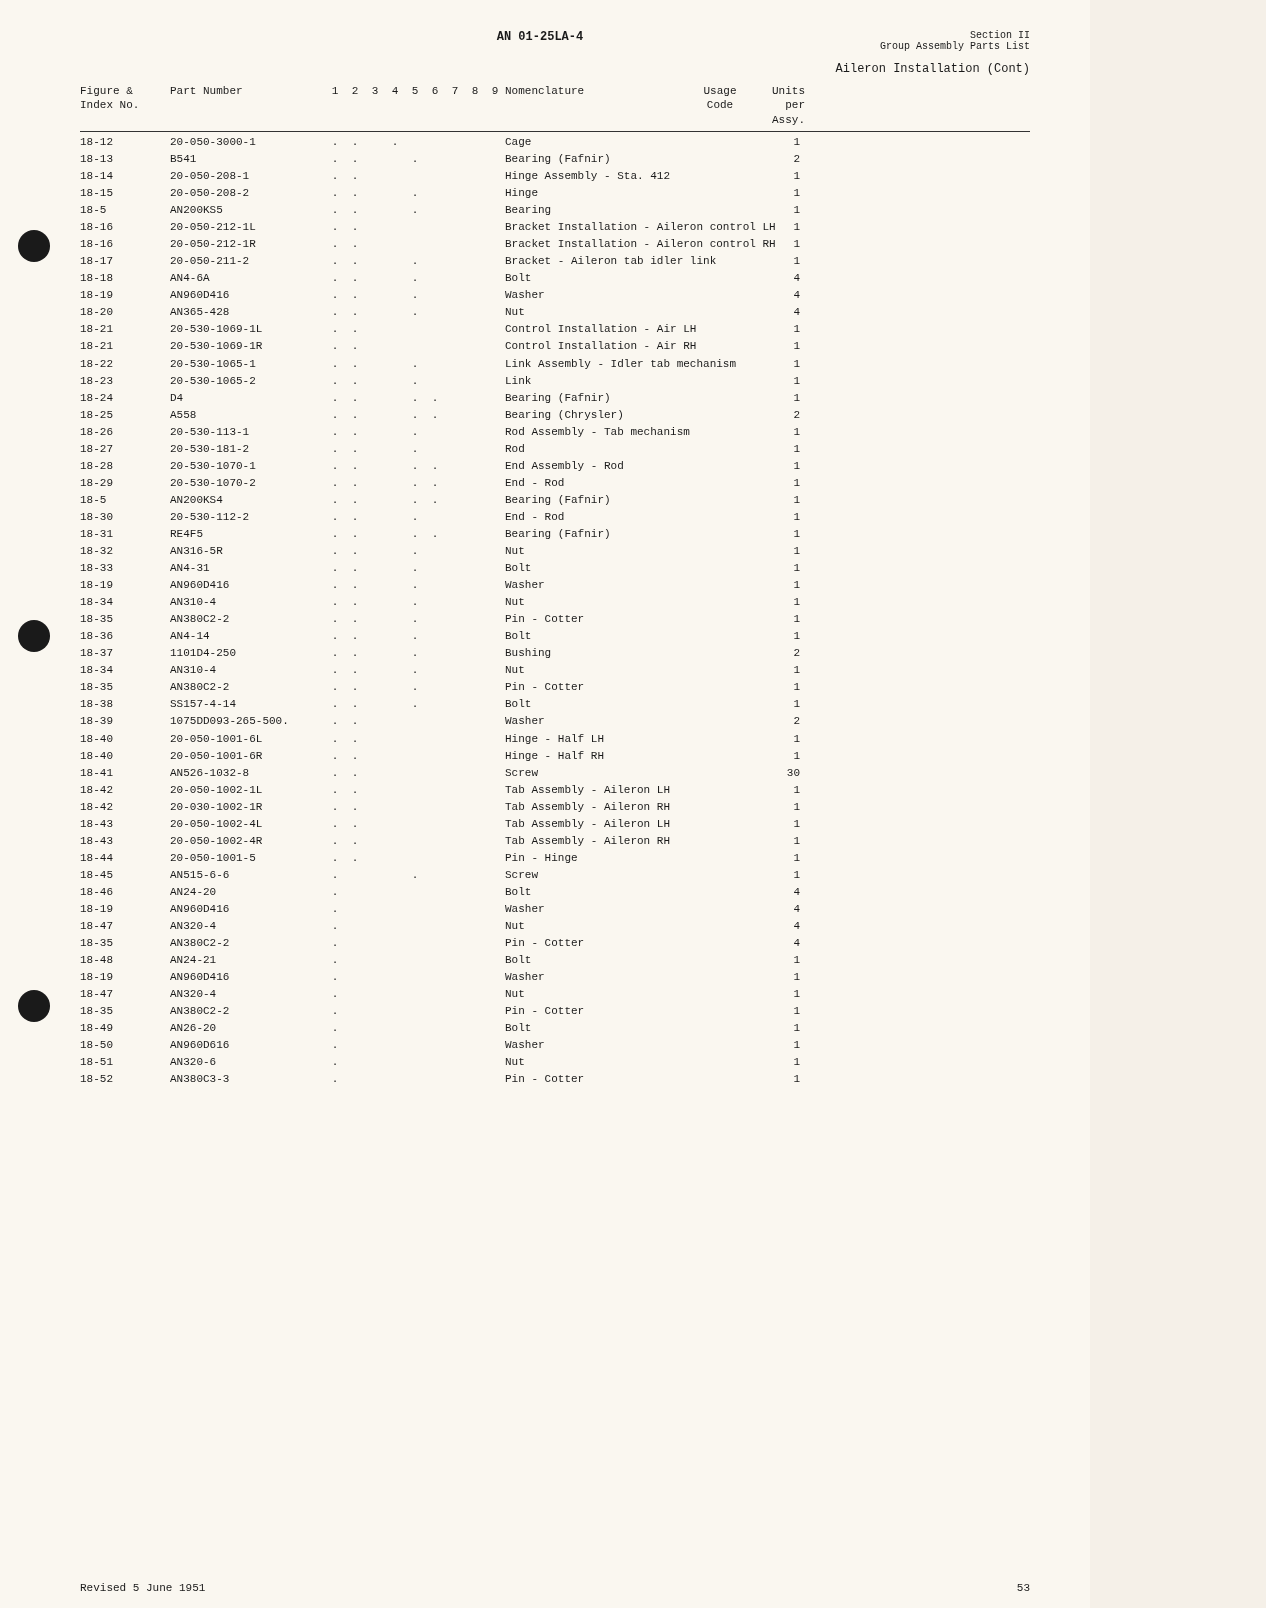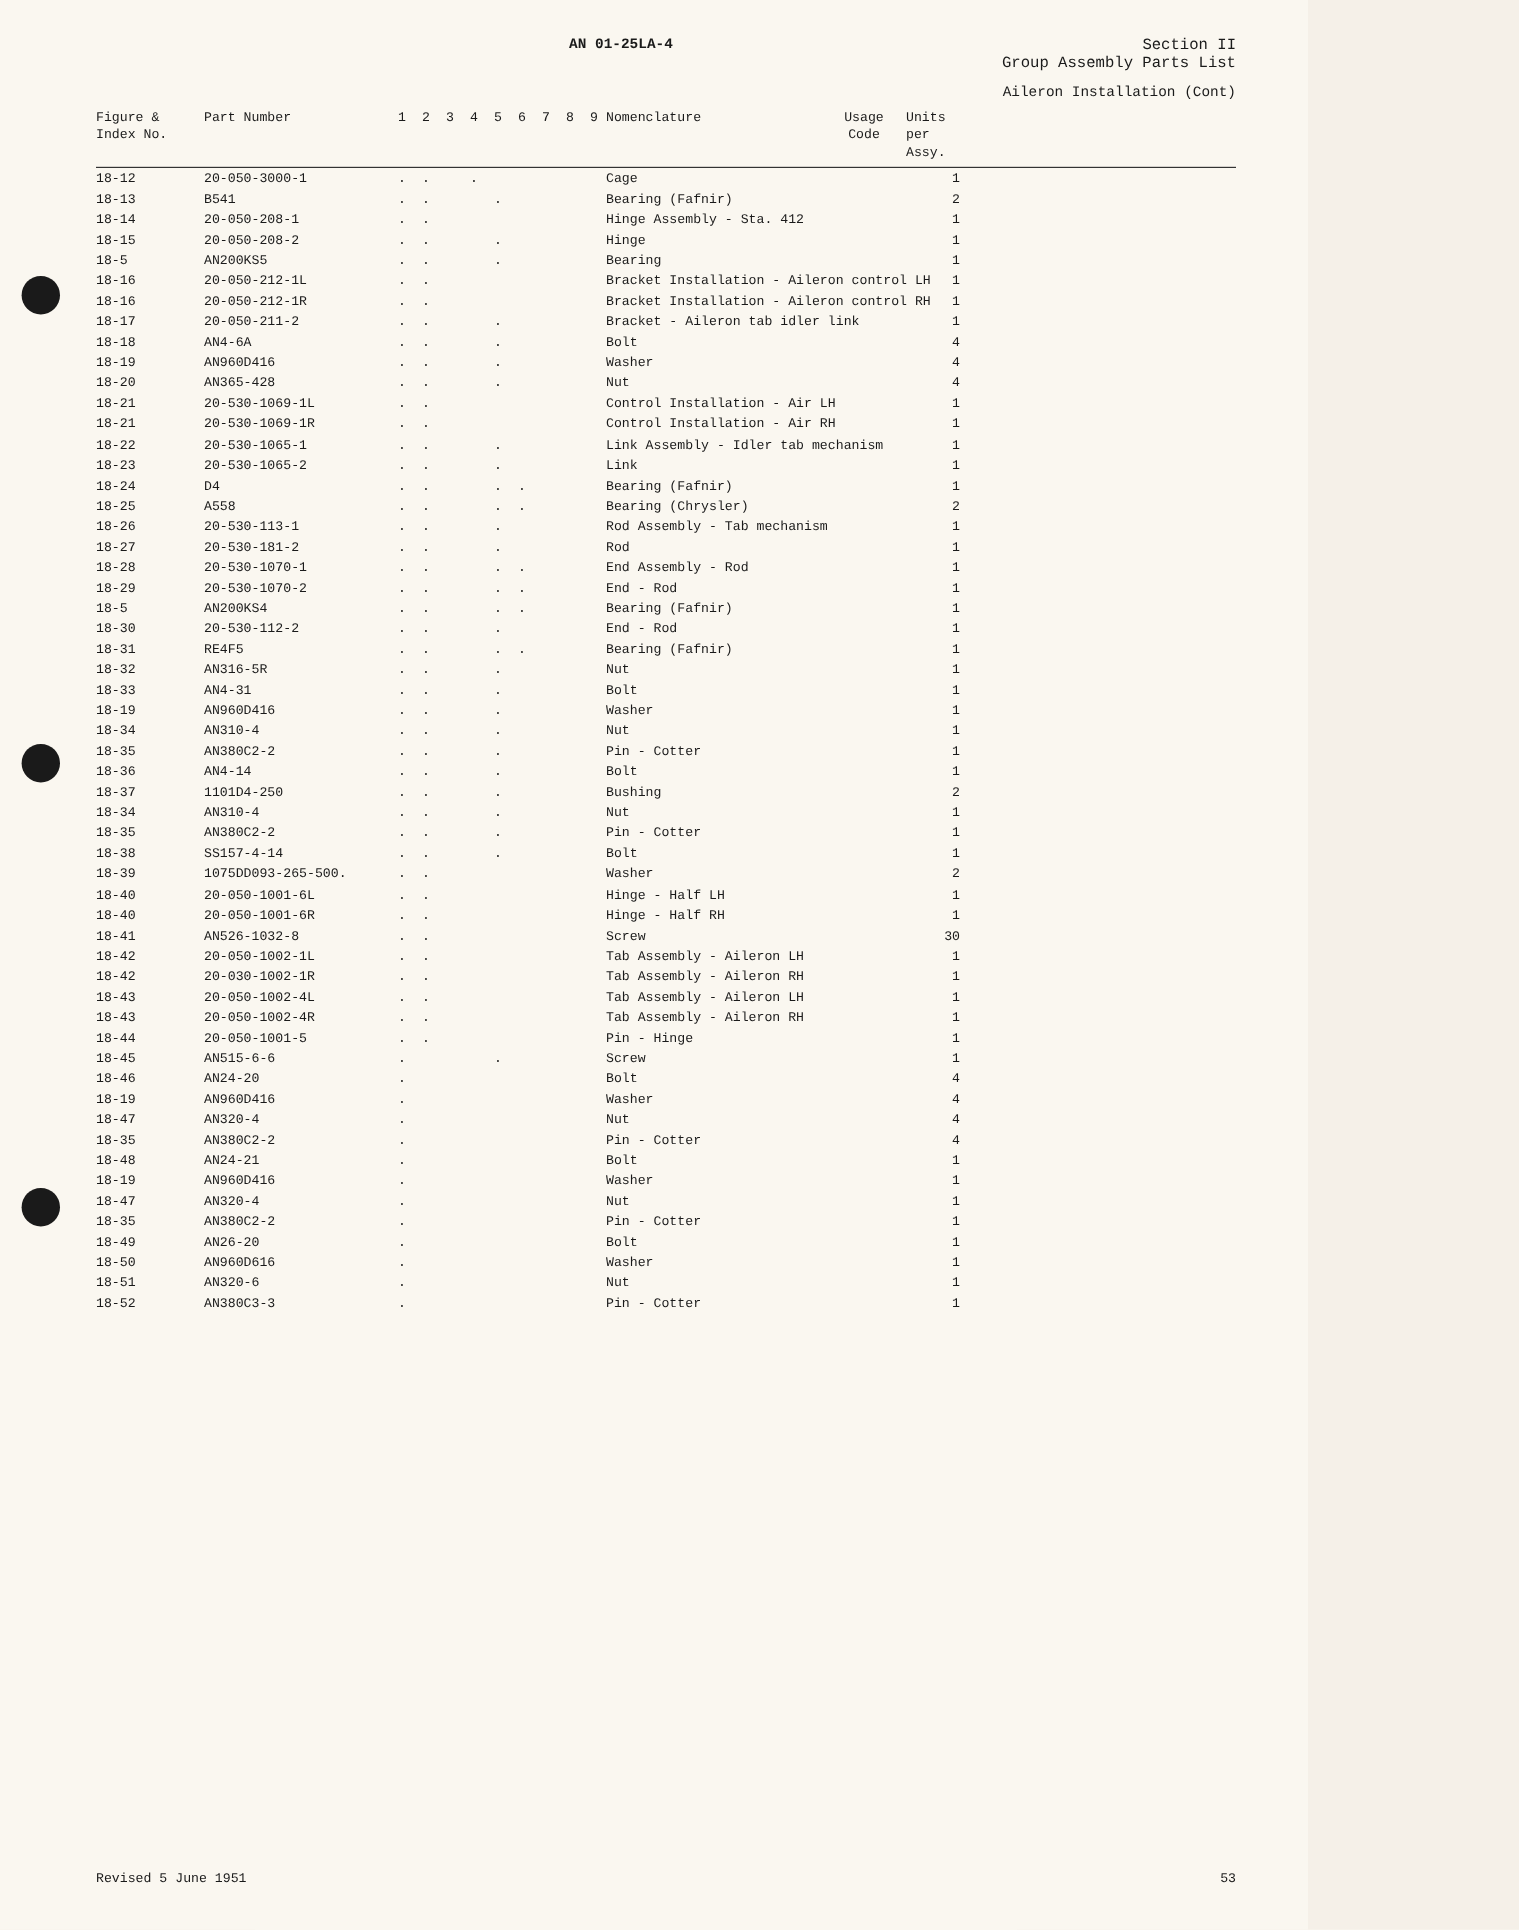--- a/index.html
+++ b/index.html
@@ -25,21 +25,21 @@
       align-items: flex-start;
       margin-bottom: 10px;
     }
     .header-center {
       text-align: center;
       font-size: 12px;
       font-weight: bold;
     }
     .header-right {
       text-align: right;
-      font-size: 13px;
+      font-size: 10px;
     }
     .section-title {
       text-align: center;
       font-size: 13px;
       font-weight: bold;
       margin: 8px 0 2px 0;
       letter-spacing: 1px;
     }
     .subsection-title {
       text-align: right;
@@ -54,40 +54,40 @@
       padding-bottom: 4px;
       margin-bottom: 2px;
       font-size: 11px;
     }
     .col-header {
       text-align: center;
       font-size: 11px;
       line-height: 1.3;
     }
     .col-header.left { text-align: left; }
-    .col-header.right { text-align: left; }
+    .col-header.right { text-align: right; }
     .table-row {
       display: grid;
       grid-template-columns: 90px 155px 20px 20px 20px 20px 20px 20px 20px 20px 20px 180px 70px 50px;
       gap: 0;
       line-height: 1.55;
       font-size: 11px;
       min-height: 16px;
     }
     .table-row .cell {
       text-align: center;
       white-space: nowrap;
     }
     .table-row .cell.left { text-align: left; }
     .table-row .cell.right { text-align: right; padding-right: 5px; }
     .table-row .cell.nomenclature { text-align: left; }
     .dot { text-align: center; }
     .footer {
       position: absolute;
-      bottom: 36px;
+      bottom: 14px;
       left: 80px;
       right: 60px;
       display: flex;
       justify-content: space-between;
       font-size: 11px;
     }
     .bullet {
       width: 32px;
       height: 32px;
       background: #1a1a1a;

